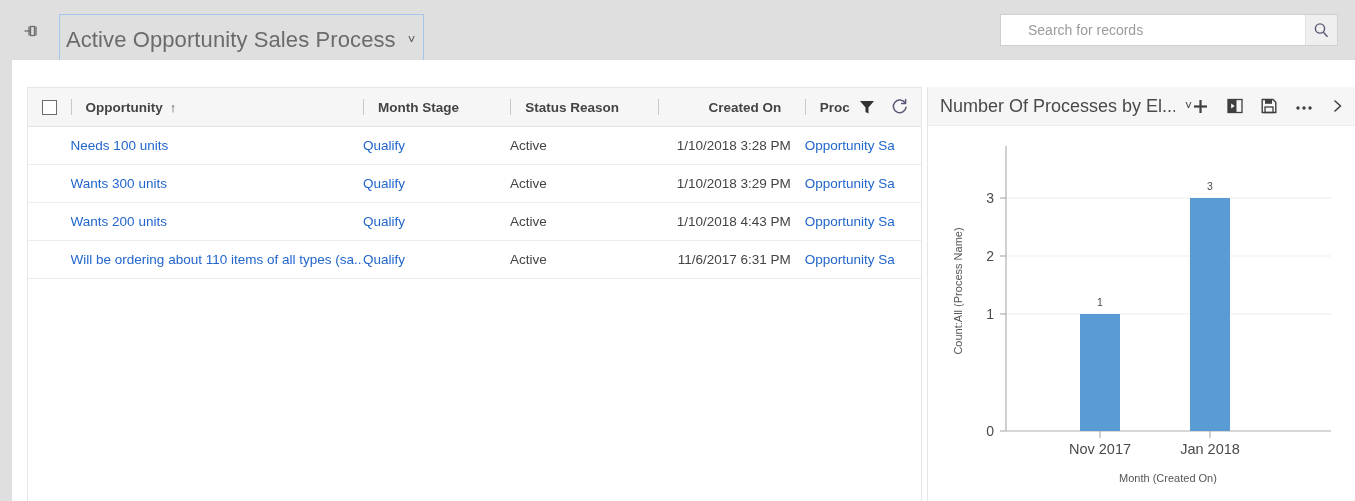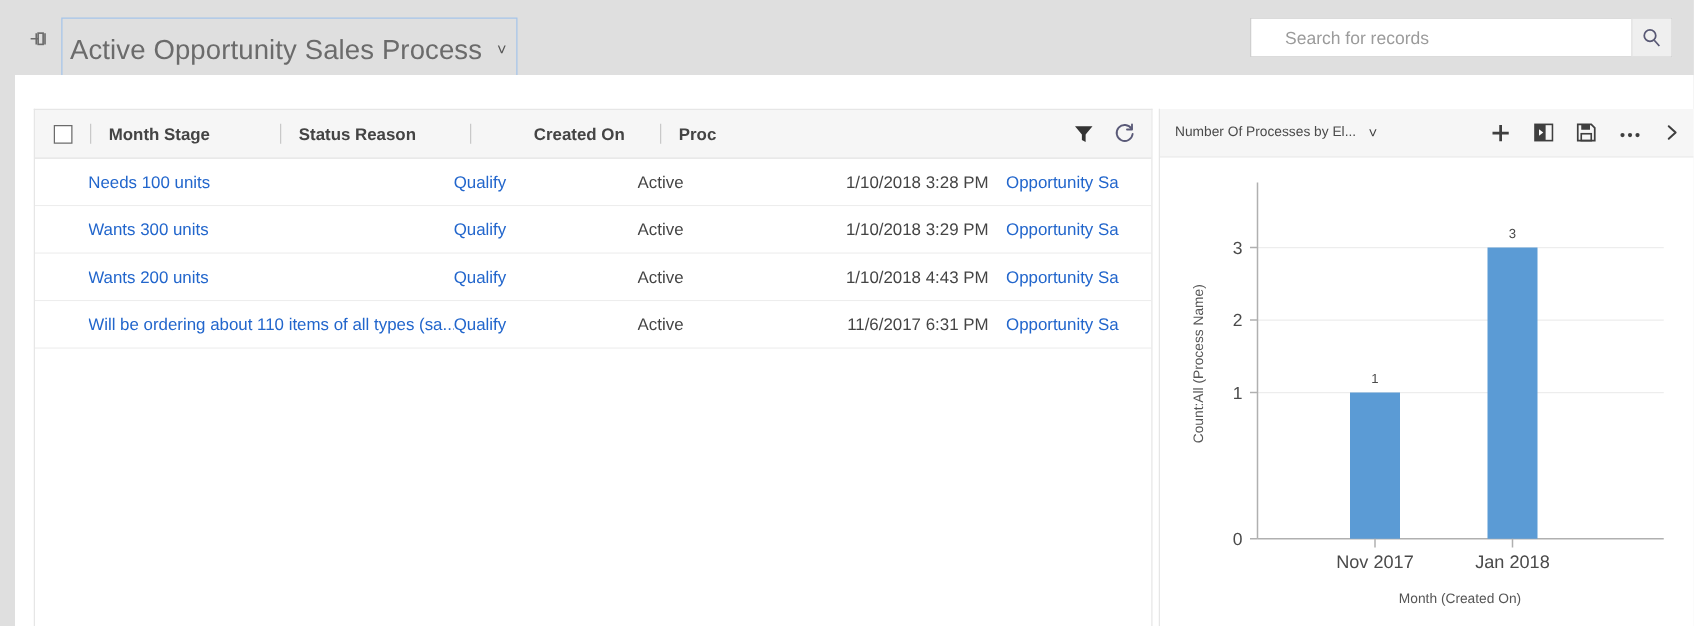--- a/index.html
+++ b/index.html
@@ -23,21 +23,21 @@
     background: #dfdfdf;
   }
   #pin-icon {
     position: absolute;
     left: 22px; top: 22px;
     width: 20px; height: 18px;
     color: #666;
   }
   #view-selector {
     position: absolute;
-    left: 49px; top: 14px;
+    left: 59px; top: 14px;
     height: 51px;
     min-width: 357px;
     box-sizing: border-box;
     border: 1px solid #a6c5ea;
     background: #dfdfdf;
     display: flex;
     align-items: center;
     padding: 0 8px 0 6px;
     cursor: pointer;
   }
@@ -236,21 +236,21 @@
   #chart-header {
     display: flex;
     align-items: center;
     height: 38px;
     background: #f6f6f6;
     border-bottom: 1px solid #ececec;
     padding-left: 12px;
     padding-right: 6px;
   }
   #chart-title {
-    font-size: 11px;
+    font-size: 18px;
     color: #4a4a4a;
     white-space: nowrap;
     overflow: hidden;
   }
   #chart-title-chevron {
     margin-left: 10px;
     font-size: 12px;
     color: #3f3f3f;
     cursor: pointer;
     line-height: 1;
@@ -328,20 +328,25 @@
 
 <div id="surface">
 
   <div id="grid-panel">
 
     <div id="grid-header">
       <div class="hcell" id="hcell-check">
         <span class="chk"></span>
       </div>
 
+      <div class="hcell" id="hcell-opportunity">
+        <span class="divider"></span>
+        <span>Opportunity</span>
+        <span class="sort-arrow">↑</span>
+      </div>
 
       <div class="hcell" id="hcell-stage">
         <span class="divider"></span>
         <span>Month Stage</span>
       </div>
 
       <div class="hcell" id="hcell-status">
         <span class="divider"></span>
         <span>Status Reason</span>
       </div>

